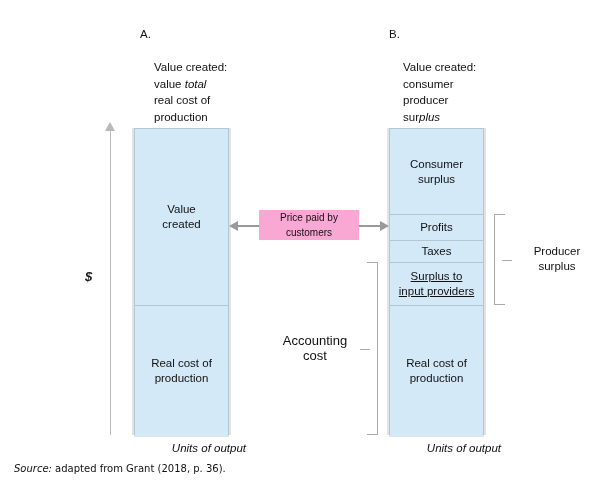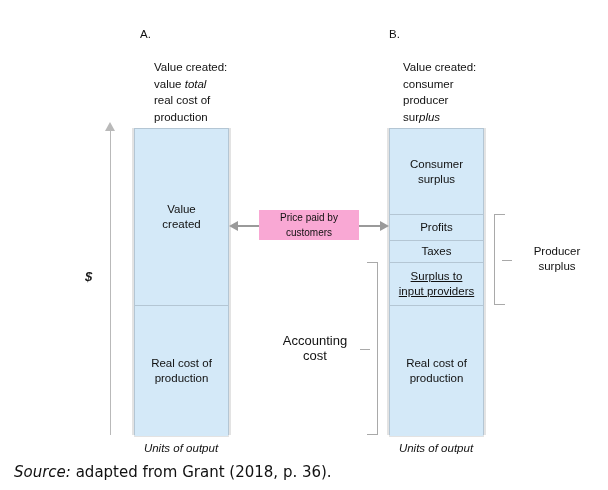--- a/index.html
+++ b/index.html
@@ -242,35 +242,35 @@
     line-height: 15px;
     color: #111111;
     white-space: pre-line;
   }
 
   
   .units-caption {
     position: absolute;
     top: 442px;
     width: 130px;
-    text-align: center;
+    text-align: right;
     font-size: 11.5px;
     font-style: italic;
     color: #111111;
   }
   #units-a { left: 116px; }
   #units-b { left: 371px; }
 
   
   #source-line {
     position: absolute;
     left: 14px;
     top: 463px;
     font-family: "DejaVu Sans", sans-serif;
-    font-size: 15px;
+    font-size: 10px;
     color: #111111;
   }
   #source-line .src-label { font-style: italic; }
 </style>
 </head>
 <body>
 
 <div id="figure">
 
   <div class="heading" id="heading-a">

